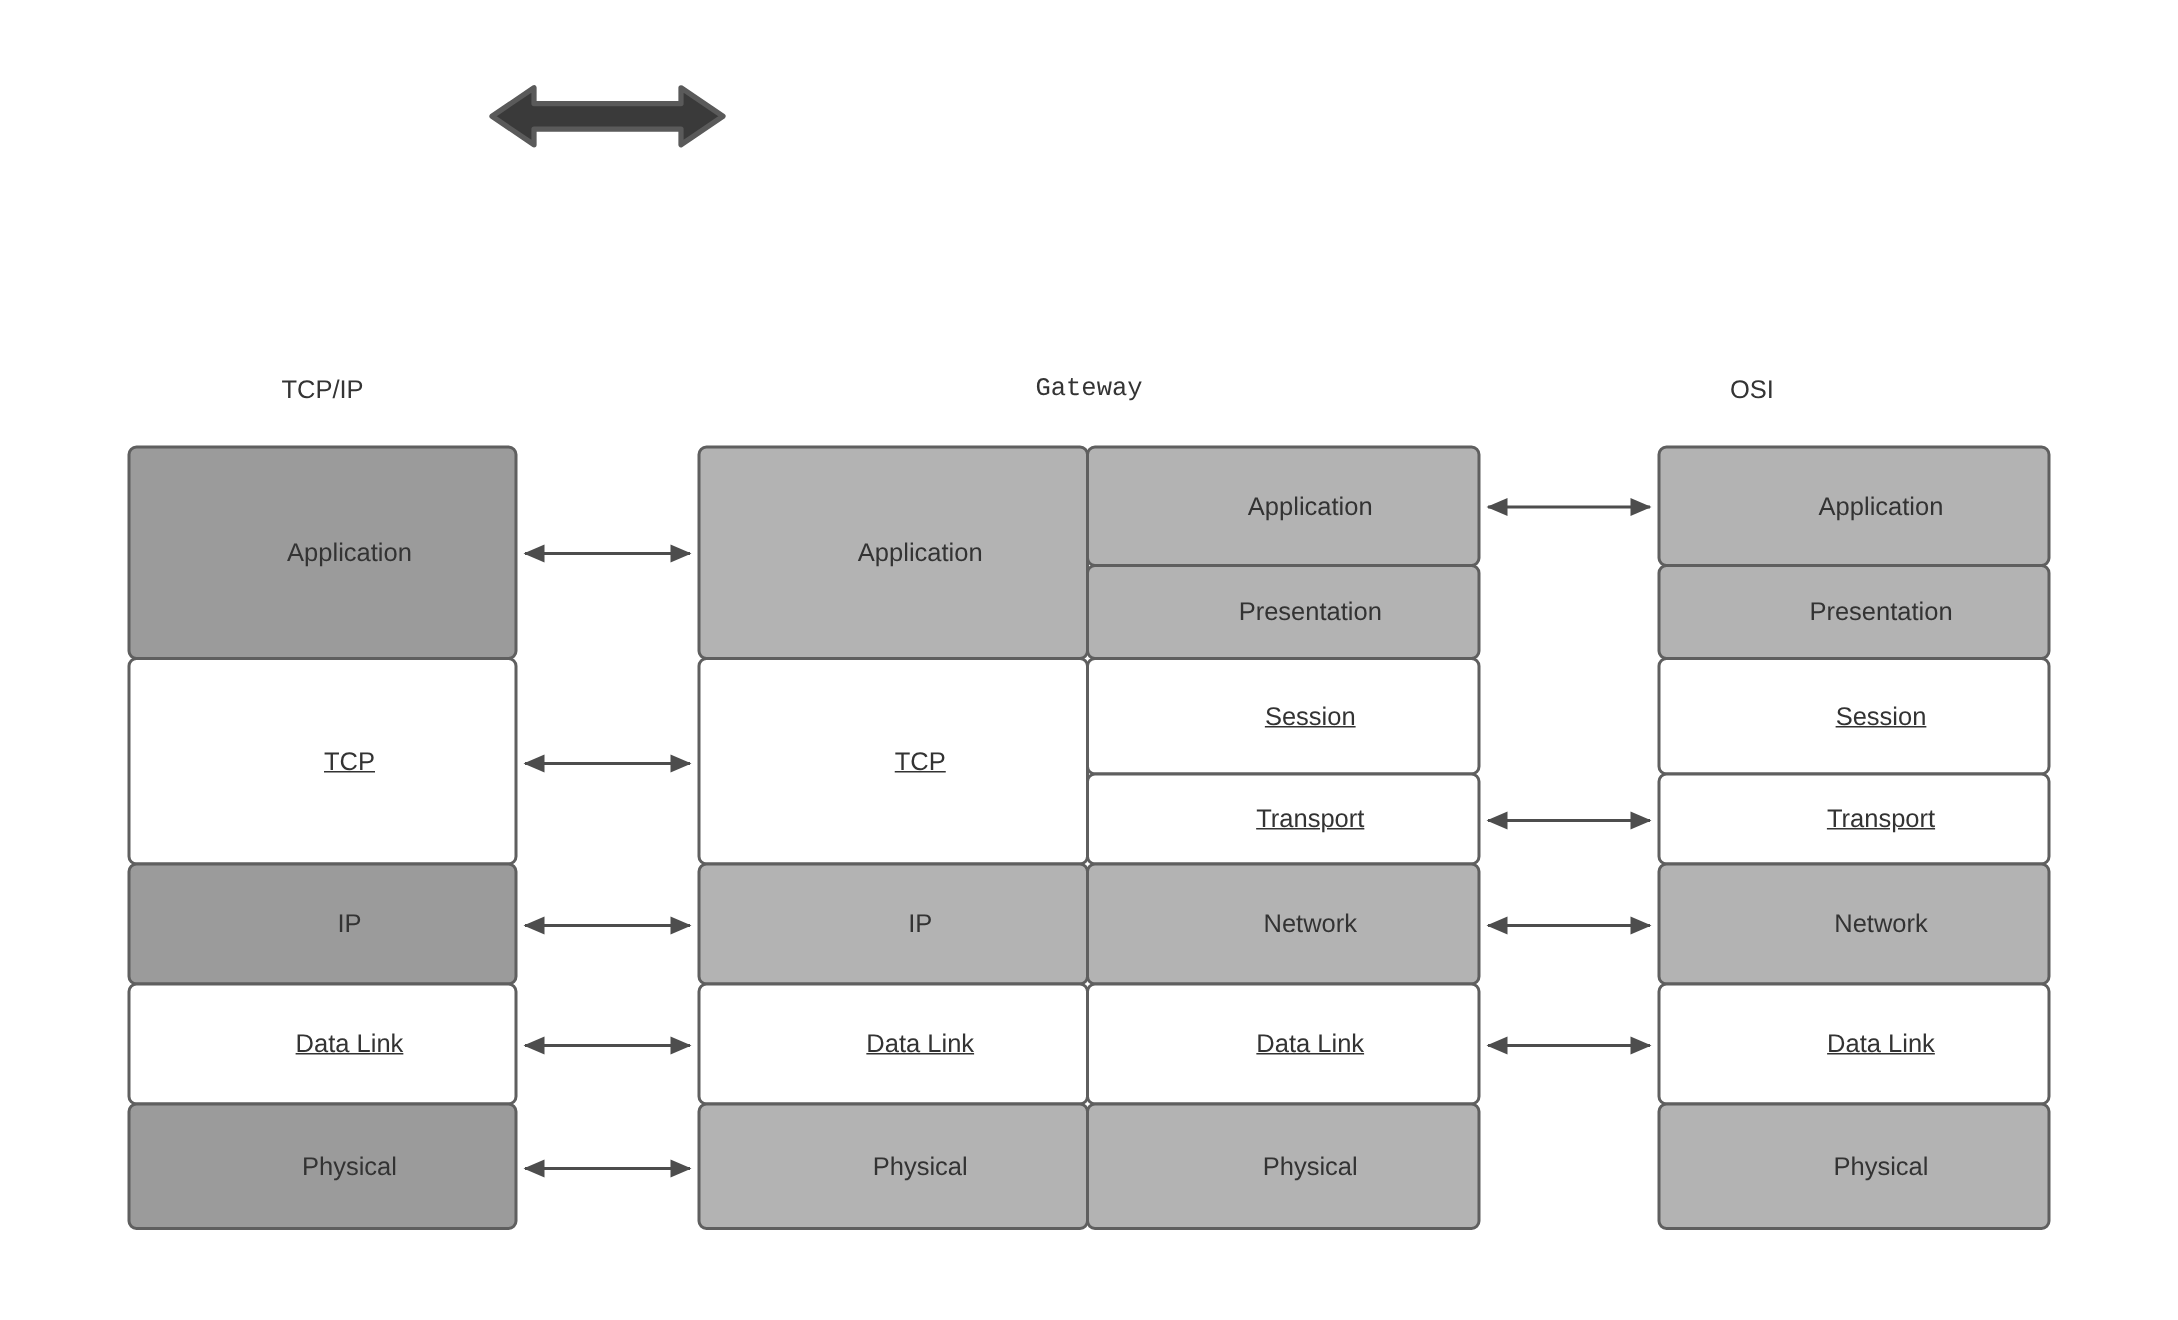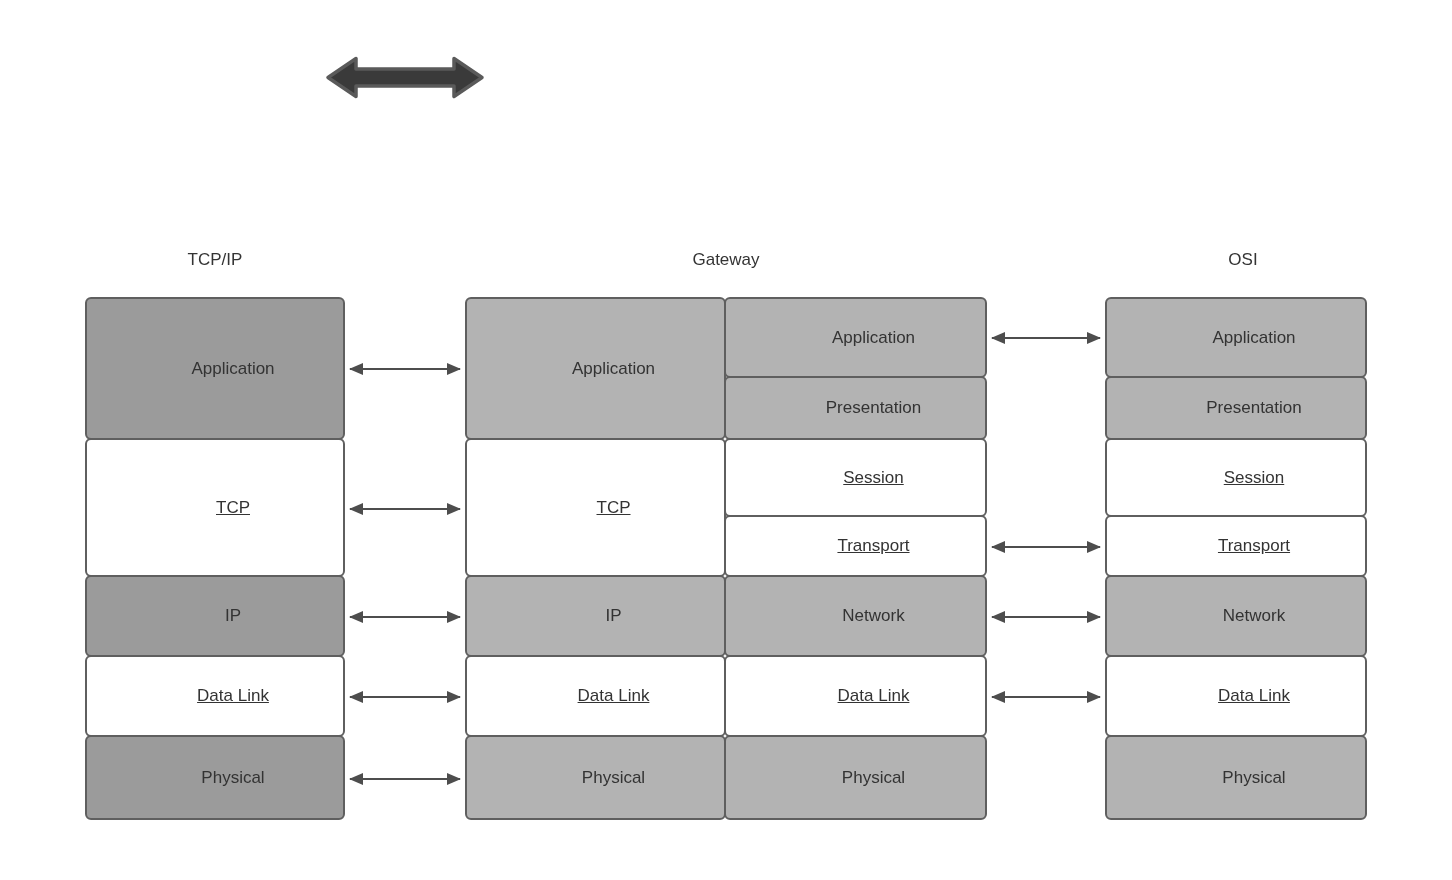--- a/index.html
+++ b/index.html
@@ -73,22 +73,22 @@
 </head>
 <body>
 
 <div id="canvas">
 
   <svg class="thick-arrow" width="160" height="45" viewBox="0 0 160 45">
     <path id="thick-arrow-path" d="M3 22.5 L31 3.5 L31 14 L129 14 L129 3.5 L157 22.5 L129 41.5 L129 31 L31 31 L31 41.5 Z" fill="#3a3a3a" stroke="#5a5a5a" stroke-width="3.5" stroke-linejoin="round"></path>
   </svg>
 
   <div class="stack-header" style="left:215px; top:250px;">TCP/IP</div>
-  <div class="stack-header" style="left:726px; top:250px;">Gateway</div>
-  <div class="stack-header" style="left:1243px; top:250px;">OSI</div>
+  <div class="stack-header" style="left:726px; top:250px;font-family:Liberation Mono, monospace;">Gateway</div>
+  <div class="stack-header" style="left:1168px; top:250px;">OSI</div>
 
   <div id="boxes">
       <div class="layer-box shade-dark" style="left: 85px; width: 260px; top: 297px; height: 143px;">
         <span>Application</span>
       </div>
       <div class="layer-box shade-white" style="left: 85px; width: 260px; top: 438px; height: 139px;">
         <span>TCP</span>
       </div>
       <div class="layer-box shade-dark" style="left: 85px; width: 260px; top: 575px; height: 82px;">
         <span>IP</span>

